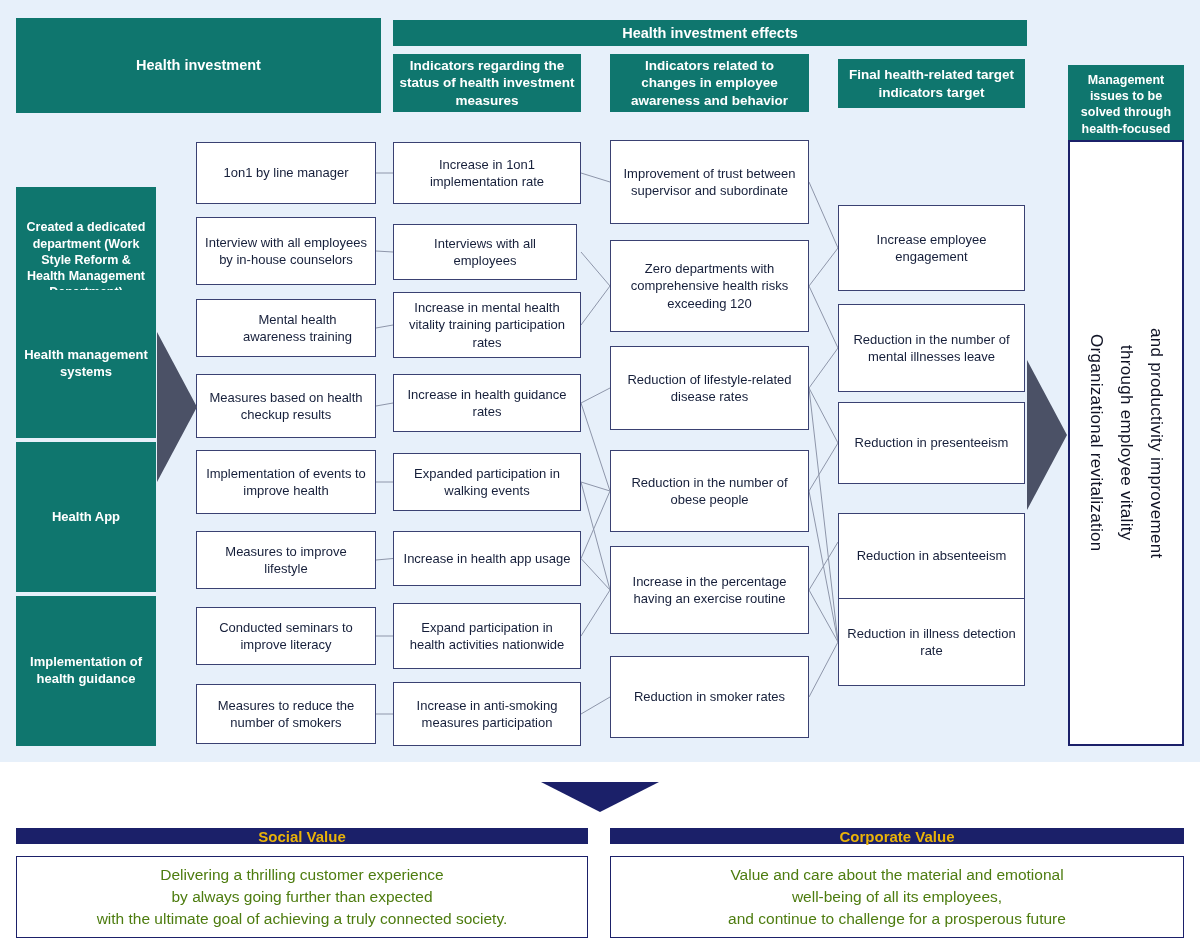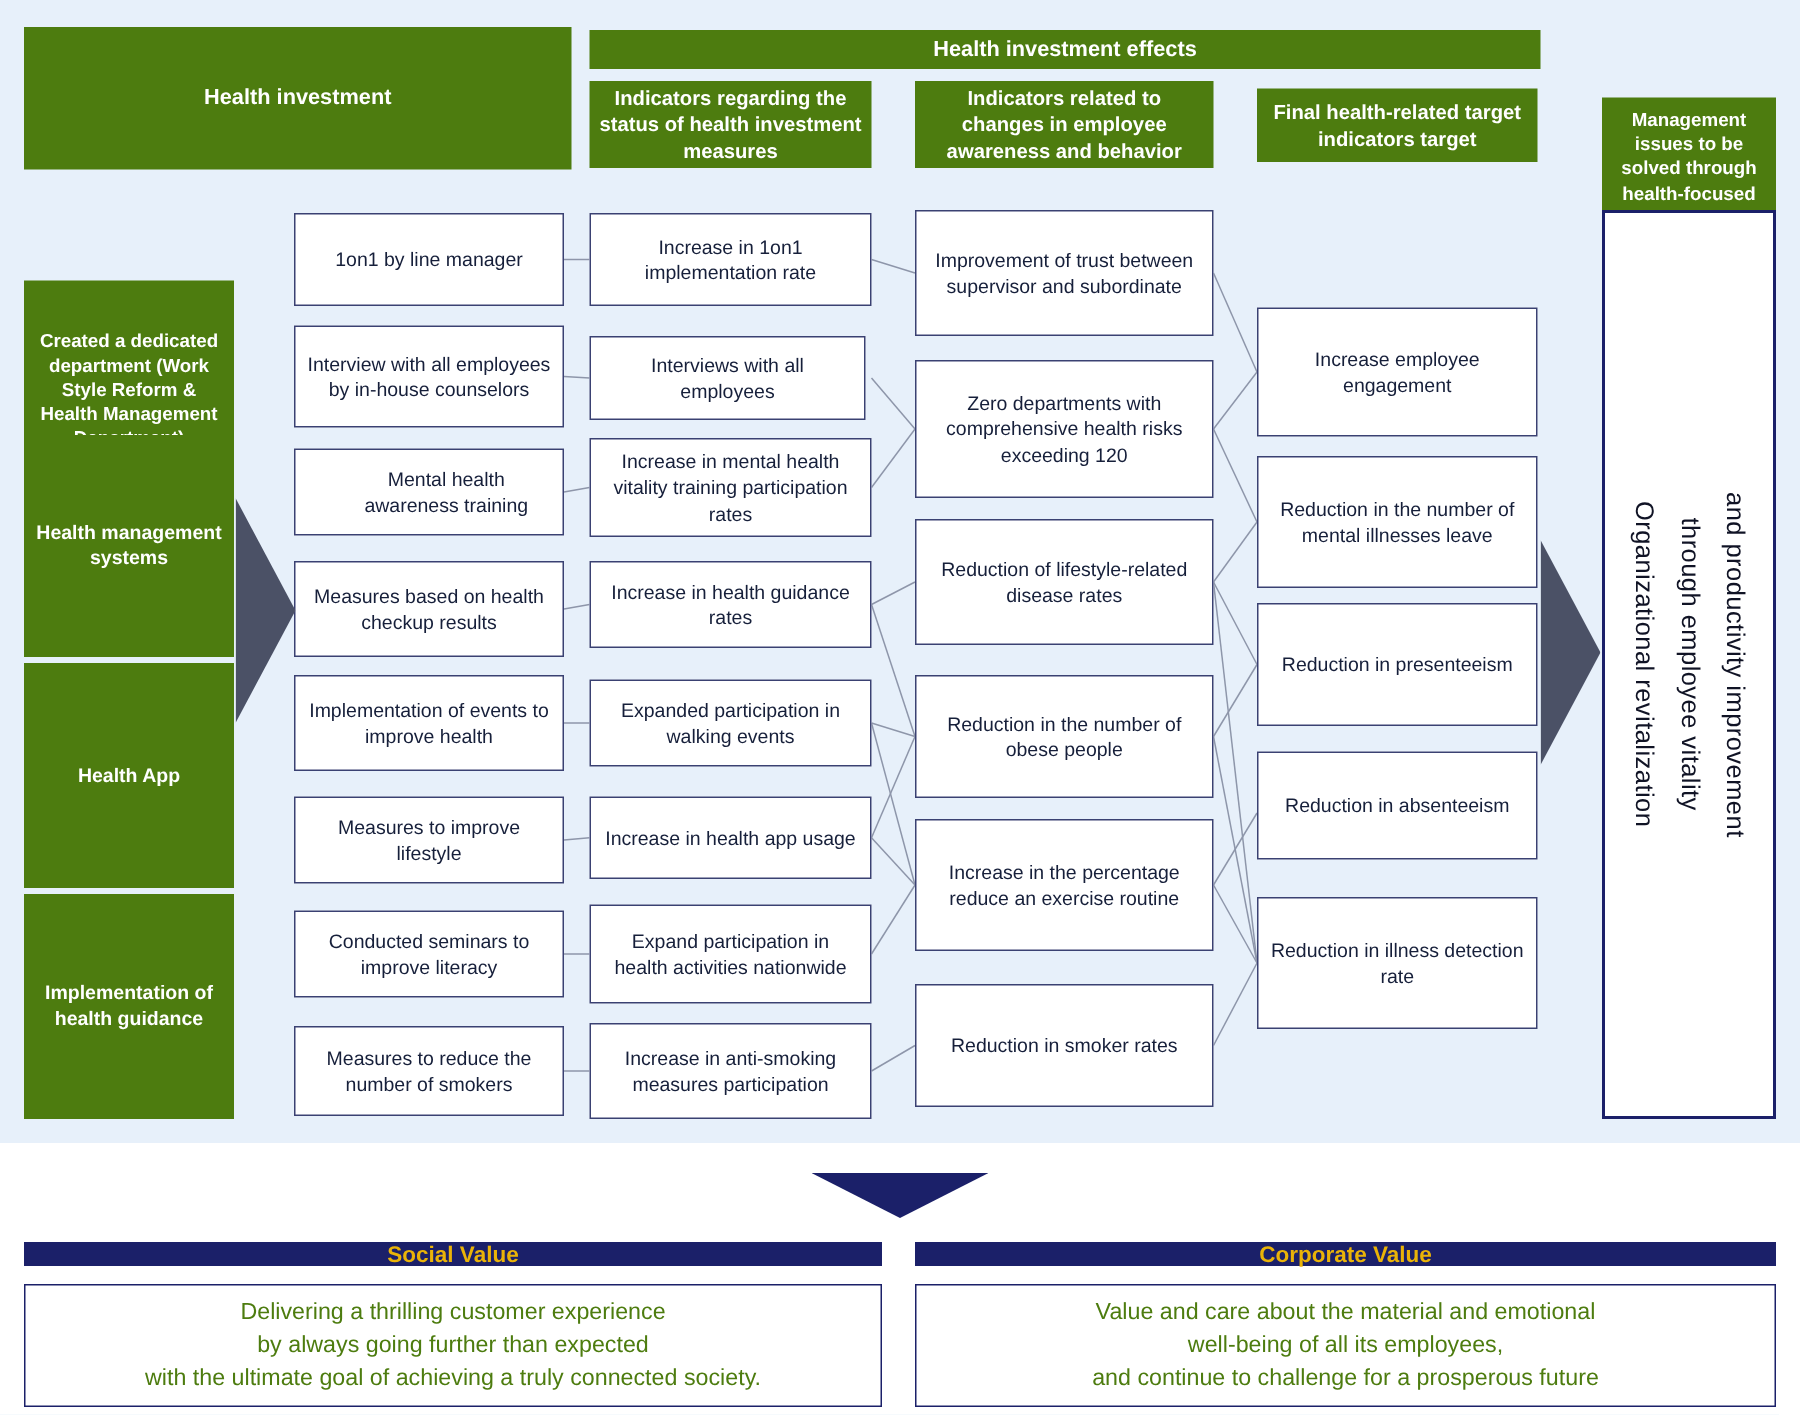--- a/index.html
+++ b/index.html
@@ -1,21 +1,21 @@
 <!DOCTYPE html>
 <html><head>
 <meta charset="utf-8">
 <style>
   * { margin:0; padding:0; box-sizing:border-box; }
   body { font-family:"Liberation Sans", sans-serif; background:#ffffff; }
   .canvas { position:relative; width:1200px; height:943px; background:#ffffff; overflow:hidden; }
   .bg-blue { position:absolute; left:0; top:0; width:1200px; height:762px; background:#e7f0fa; }
   #connectors { position:absolute; left:0; top:0; width:1200px; height:943px; z-index:1; pointer-events:none; }
   .nbox {
-    position:absolute; z-index:2; background:#4d7c0f; color:#ffffff;
+    position:absolute; z-index:2; background:#0f766e; color:#ffffff;
     display:flex; align-items:center; justify-content:center; text-align:center;
     font-weight:bold; font-size:13px; line-height:1.3; padding:4px 6px;
   }
   .wbox {
     position:absolute; z-index:2; background:#ffffff; border:1px solid #3a4172;
     display:flex; align-items:center; justify-content:center; text-align:center;
     color:#161f3a; font-size:13px; line-height:1.32; padding:4px 8px;
   }
   .hdr-bar { font-size:14.5px; }
   .sub-hdr { font-size:13.5px; }
@@ -113,27 +113,27 @@
   <div class="wbox" style="left:393px;top:374px;width:188px;height:58px;">Increase in health guidance rates</div>
   <div class="wbox" style="left:393px;top:453px;width:188px;height:58px;">Expanded participation in walking events</div>
   <div class="wbox" style="left:393px;top:603px;width:188px;height:66px;">Expand participation in health activities nationwide</div>
   <div class="wbox" style="left:393px;top:531px;width:188px;height:55px;">Increase in health app usage</div>
   <div class="wbox" style="left:393px;top:682px;width:188px;height:64px;">Increase in anti-smoking measures participation</div>
 
   <div class="wbox" style="left:610px;top:140px;width:199px;height:84px;">Improvement of trust between supervisor and subordinate</div>
   <div class="wbox" style="left:610px;top:240px;width:199px;height:92px;">Zero departments with comprehensive health risks exceeding 120</div>
   <div class="wbox" style="left:610px;top:346px;width:199px;height:84px;">Reduction of lifestyle-related disease rates</div>
   <div class="wbox" style="left:610px;top:450px;width:199px;height:82px;">Reduction in the number of obese people</div>
-  <div class="wbox" style="left:610px;top:546px;width:199px;height:88px;">Increase in the percentage reduce an exercise routine</div>
+  <div class="wbox" style="left:610px;top:546px;width:199px;height:88px;">Increase in the percentage having an exercise routine</div>
   <div class="wbox" style="left:610px;top:656px;width:199px;height:82px;">Reduction in smoker rates</div>
 
   <div class="wbox" style="left:838px;top:205px;width:187px;height:86px;">Increase employee engagement</div>
   <div class="wbox" style="left:838px;top:304px;width:187px;height:88px;">Reduction in the number of mental illnesses leave</div>
   <div class="wbox" style="left:838px;top:402px;width:187px;height:82px;">Reduction in presenteeism</div>
-  <div class="wbox" style="left:838px;top:501px;width:187px;height:72px;">Reduction in absenteeism</div>
+  <div class="wbox" style="left:838px;top:513px;width:187px;height:86px;">Reduction in absenteeism</div>
   <div class="wbox" style="left:838px;top:598px;width:187px;height:88px;">Reduction in illness detection rate</div>
 
   <div class="outcome-box">
     <div class="vtext">
       <span>Organizational revitalization</span>
       <span>through employee vitality</span>
       <span>and productivity improvement</span>
     </div>
   </div>
 

